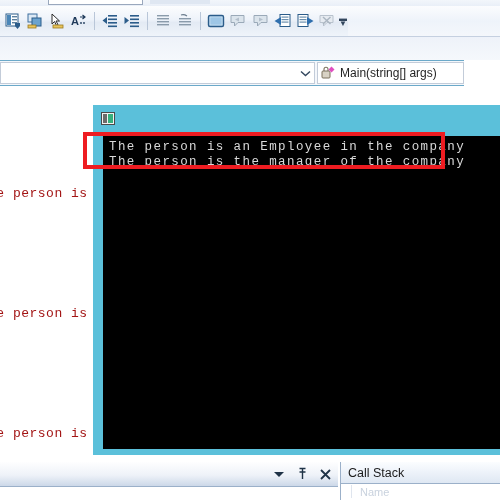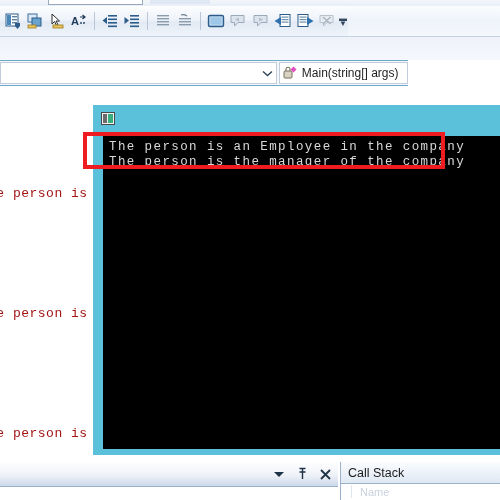--- a/index.html
+++ b/index.html
@@ -91,21 +91,21 @@
   
   .navbar-band {
     position: absolute;
     left: 0; top: 37px;
     width: 500px; height: 23px;
     background: linear-gradient(to bottom, #eef2f9 0%, #f5f8fc 100%);
   }
   .navbar {
     position: absolute;
     left: 0; top: 60px;
-    width: 408px; height: 26px;
+    width: 464px; height: 26px;
     background: #f4f7fb;
     border-top: 1px solid #6ba9c9;
     border-bottom: 1px solid #6ba9c9;
     display: flex;
     align-items: stretch;
     box-sizing: border-box;
   }
   .combo {
     background: #ffffff;
     border: 1px solid #c3ccd9;

